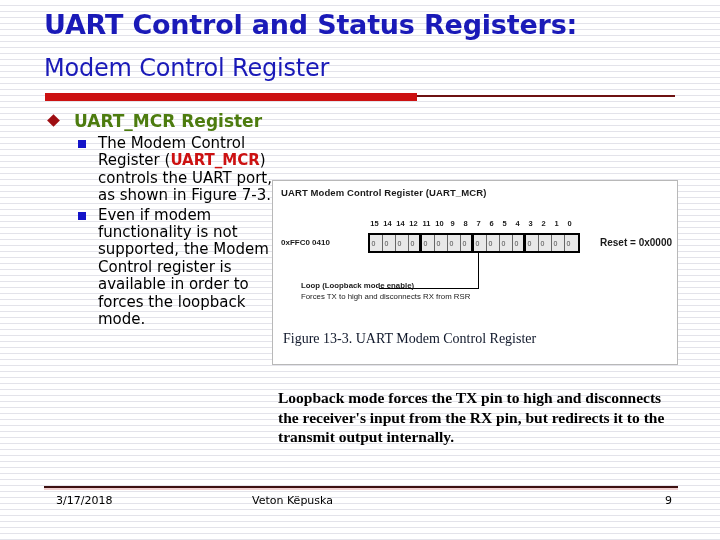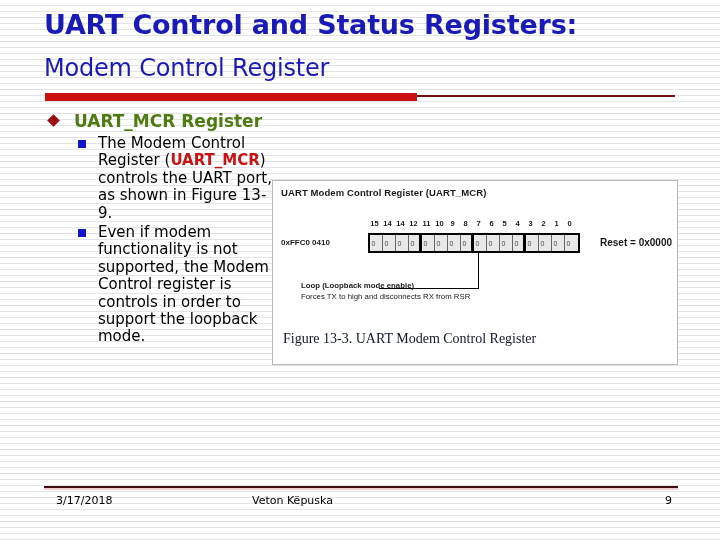--- a/index.html
+++ b/index.html
@@ -322,26 +322,26 @@
 
   <div class="bullets">
 
     <div class="lvl1">
       <span class="bullet-diamond"></span>
       <span>UART_MCR Register</span>
     </div>
 
     <div class="lvl2">
       <span class="bullet-square"></span>
-      <span>The Modem Control Register (</span><span class="hl-red">UART_MCR</span><span>) controls the UART port, as shown in Figure 13-9.</span>
+      <span>The Modem Control Register (</span><span class="hl-red">UART_MCR</span><span>) controls the UART port, as shown in Figure 7-3.</span>
     </div>
 
     <div class="lvl2">
       <span class="bullet-square"></span>
-      <span>Even if modem functionality is not supported, the Modem Control register is controls in order to support the loopback mode.</span>
+      <span>Even if modem functionality is not supported, the Modem Control register is available in order to forces the loopback mode.</span>
     </div>
 
   </div>
 
   <div class="figure">
 
     <div class="fig-title">UART Modem Control Register (UART_MCR)</div>
     <div class="fig-addr">0xFFC0 0410</div>
     <div class="reset-label">Reset = 0x0000</div>
 
@@ -387,20 +387,21 @@
     <div class="ptr-h"></div>
 
     <div class="callout">
       <span class="co-bold">Loop (Loopback mode enable)</span><br>
       <span>Forces TX to high and disconnects RX from RSR</span>
     </div>
 
     <div class="fig-caption">Figure 13-3. UART Modem Control Register</div>
   </div>
 
+  <div class="emphasis">Loopback mode forces the TX pin to high and disconnects the receiver's input from the RX pin, but redirects it to the transmit output internally.</div>
 
   <div class="footer-rule-dark"></div>
   <div class="footer-rule-light"></div>
   <div class="footer">
     <span class="footer-date">3/17/2018</span>
     <span class="footer-author">Veton Këpuska</span>
     <span class="footer-page">9</span>
   </div>
 
 </div>

